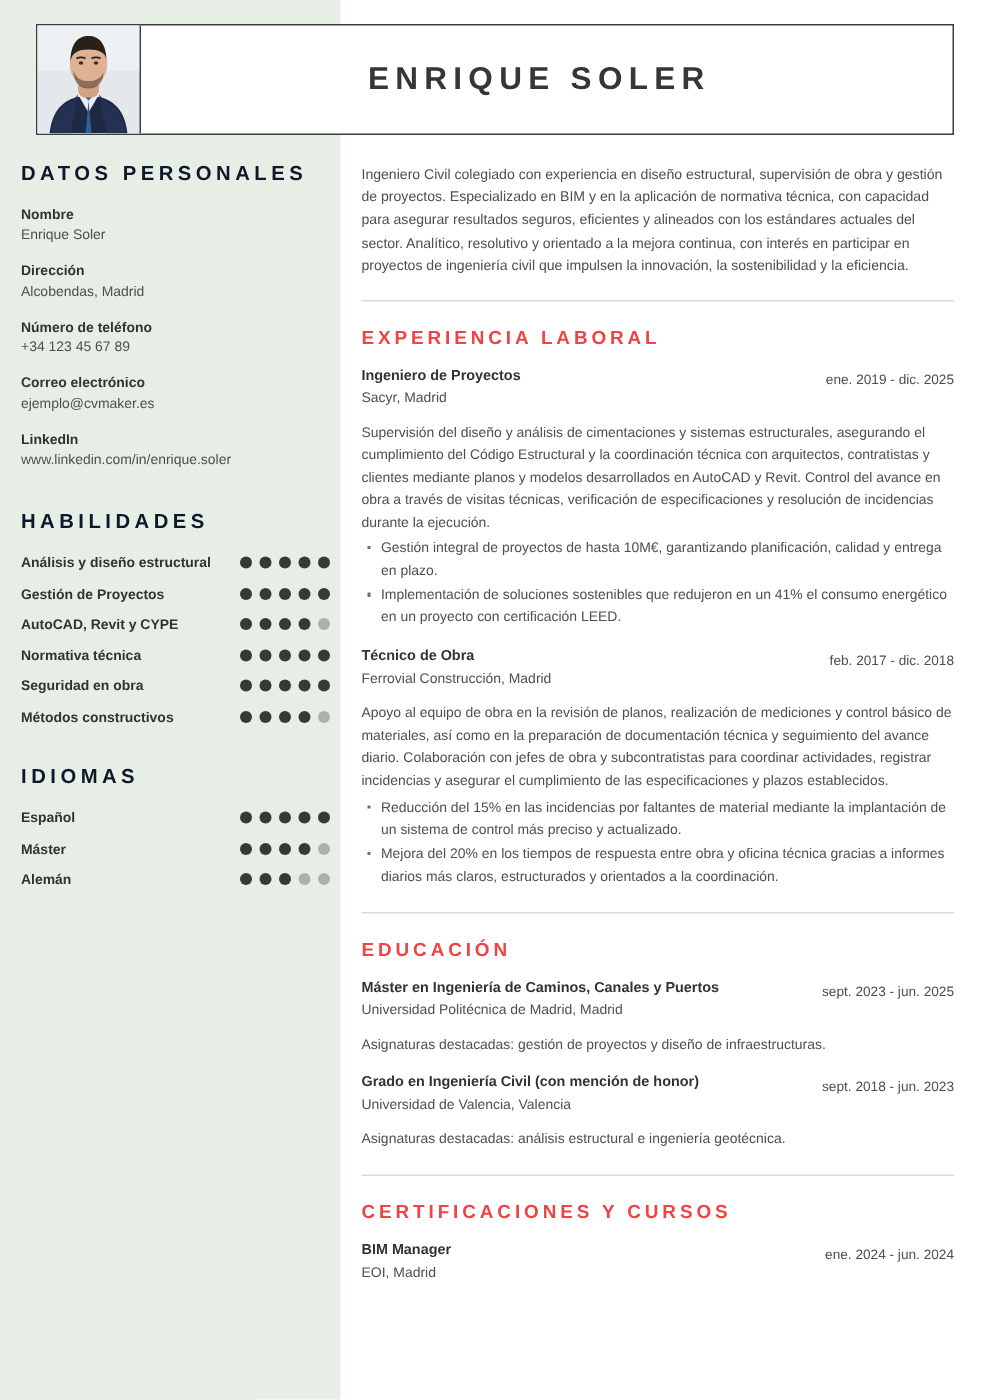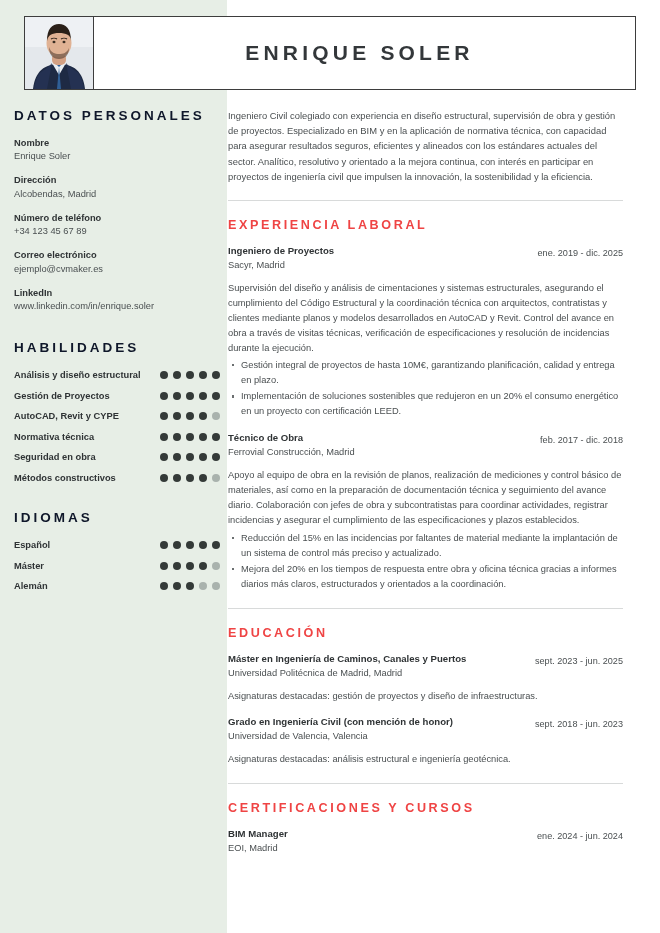--- a/index.html
+++ b/index.html
@@ -126,21 +126,21 @@
     width: 8px;
     height: 8px;
     border-radius: 50%;
     background: #343a38;
   }
   .dot.off { background: #a9b2ad; }
 
   
   .main {
     position: absolute;
-    left: 228px;
+    left: 241px;
     top: 108px;
     width: 395px;
   }
   .summary {
     font-size: 9.4px;
     line-height: 1.62;
     color: #4a4f51;
     margin: 0;
   }
   .rule {
@@ -381,21 +381,21 @@
 
     <div class="entry">
       <div class="entry-top">
         <span class="entry-title">Ingeniero de Proyectos</span>
         <span class="entry-date">ene. 2019 - dic. 2025</span>
       </div>
       <div class="entry-sub">Sacyr, Madrid</div>
       <p class="entry-desc">Supervisión del diseño y análisis de cimentaciones y sistemas estructurales, asegurando el cumplimiento del Código Estructural y la coordinación técnica con arquitectos, contratistas y clientes mediante planos y modelos desarrollados en AutoCAD y Revit. Control del avance en obra a través de visitas técnicas, verificación de especificaciones y resolución de incidencias durante la ejecución.</p>
       <ul class="bullets">
         <li>Gestión integral de proyectos de hasta 10M€, garantizando planificación, calidad y entrega en plazo.</li>
-        <li>Implementación de soluciones sostenibles que redujeron en un 20% el consumo energético en un proyecto con certificación LEED.</li>
+        <li>Implementación de soluciones sostenibles que redujeron en un 41% el consumo energético en un proyecto con certificación LEED.</li>
       </ul>
     </div>
 
     <div class="entry">
       <div class="entry-top">
         <span class="entry-title">Técnico de Obra</span>
         <span class="entry-date">feb. 2017 - dic. 2018</span>
       </div>
       <div class="entry-sub">Ferrovial Construcción, Madrid</div>
       <p class="entry-desc">Apoyo al equipo de obra en la revisión de planos, realización de mediciones y control básico de materiales, así como en la preparación de documentación técnica y seguimiento del avance diario. Colaboración con jefes de obra y subcontratistas para coordinar actividades, registrar incidencias y asegurar el cumplimiento de las especificaciones y plazos establecidos.</p>

